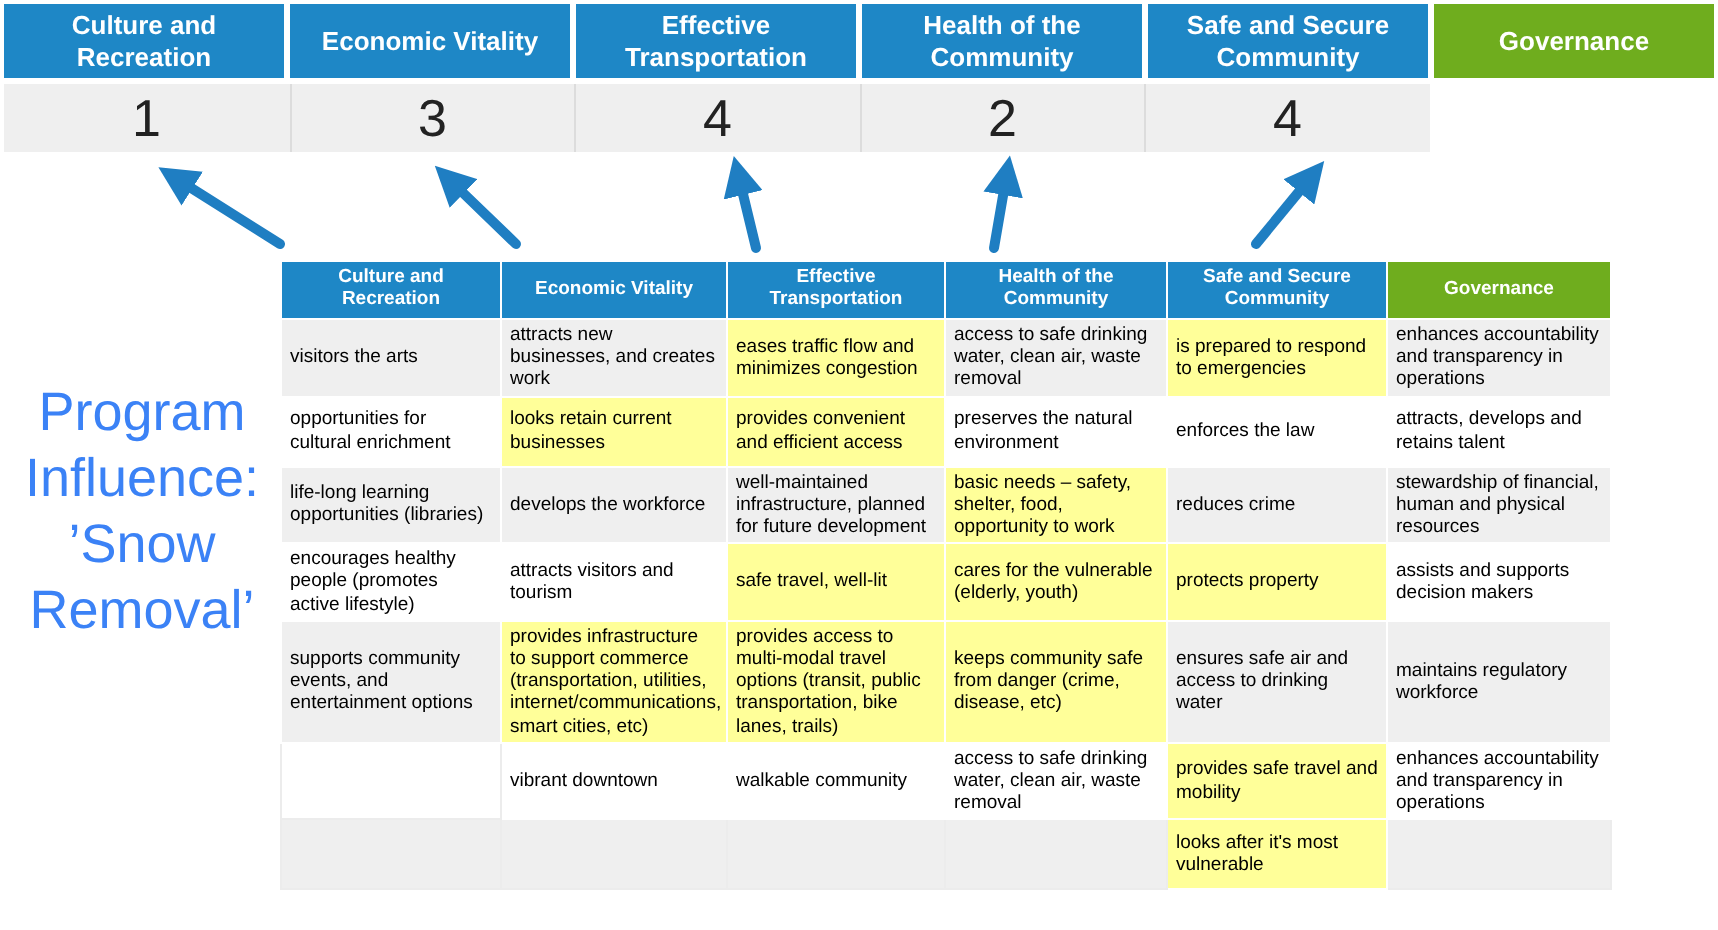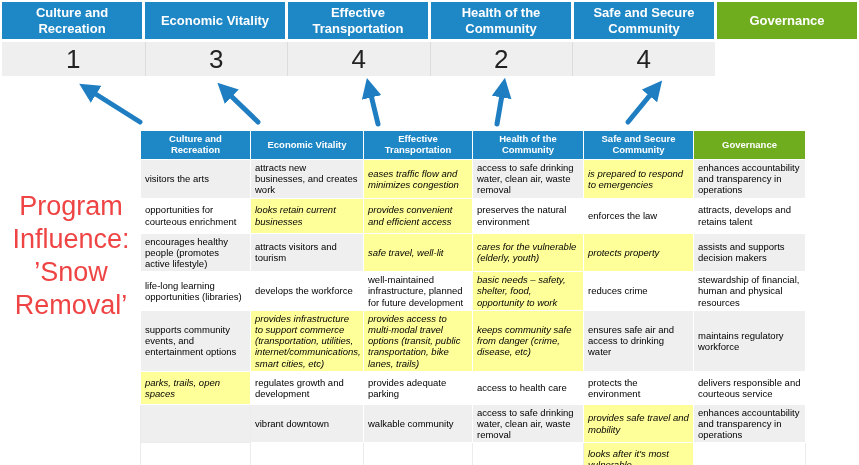--- a/index.html
+++ b/index.html
@@ -32,42 +32,42 @@
     border-left:1px solid #dcdcdc; box-sizing:border-box;
   }
   .score-cell:first-child { border-left:none; }
 
   
   .arrows-svg { position:absolute; top:76px; left:0; }
 
   
   .program-title {
     position:absolute; left:0; top:190px; width:142px;
-    text-align:center; font-size:27px; line-height:1.22; color:#ef4444;
+    text-align:center; font-size:27px; line-height:1.22; color:#3b82f6;
   }
 
   
   table.matrix {
     position:absolute; left:140px; top:130px; width:665px;
     border-collapse:collapse; table-layout:fixed;
   }
   .matrix th {
     background:#1E87C6; color:#fff; font-size:9.5px; font-weight:bold;
     text-align:center; vertical-align:middle; padding:2px 3px;
     border:1px solid #fff; height:24px; line-height:1.15;
   }
   .matrix th.green { background:#6FAD1E; }
   .matrix td {
     font-size:9.5px; line-height:1.18; color:#000; vertical-align:middle;
     padding:2px 4px; border:1px solid #ffffff; background:#ffffff;
     box-sizing:border-box; overflow:hidden;
   }
   .matrix td:empty { border:1px solid #ececec; }
   .matrix tbody tr:nth-child(odd) td { background:#EFEFEF; }
-  .matrix td.hl { background:#FFFF99 !important;font-style:italic; }
+  .matrix td.hl { background:#FFFF99 !important; }
   .matrix tbody tr:nth-child(1) td { height:31px; }
   .matrix tbody tr:nth-child(2) td { height:35px; }
   .matrix tbody tr:nth-child(3) td { height:37px; }
   .matrix tbody tr:nth-child(4) td { height:35px; }
   .matrix tbody tr:nth-child(5) td { height:57px;margin-top:48px; }
   .matrix tbody tr:nth-child(6) td { height:33px; }
   .matrix tbody tr:nth-child(7) td { height:35px; }
   .matrix tbody tr:nth-child(8) td { height:33px; }
 </style>
 </head>
@@ -129,58 +129,50 @@
   <tbody id="matrix-body">
       <tr>
         <td>visitors the arts</td>
         <td>attracts new businesses, and creates work</td>
         <td class="hl">eases traffic flow and minimizes congestion</td>
         <td>access to safe drinking water, clean air, waste removal</td>
         <td class="hl">is prepared to respond to emergencies</td>
         <td>enhances accountability and transparency in operations</td>
       </tr>
       <tr>
-        <td>opportunities for courteous enrichment</td>
+        <td>opportunities for cultural enrichment</td>
         <td class="hl">looks retain current businesses</td>
         <td class="hl">provides convenient and efficient access</td>
         <td>preserves the natural environment</td>
         <td>enforces the law</td>
         <td>attracts, develops and retains talent</td>
+      </tr>
+      <tr>
+        <td>life-long learning opportunities (libraries)</td>
+        <td>develops the workforce</td>
+        <td>well-maintained infrastructure, planned for future development</td>
+        <td class="hl">basic needs – safety, shelter, food, opportunity to work</td>
+        <td>reduces crime</td>
+        <td>stewardship of financial, human and physical resources</td>
       </tr>
       <tr>
         <td>encourages healthy people (promotes active lifestyle)</td>
         <td>attracts visitors and tourism</td>
         <td class="hl">safe travel, well-lit</td>
         <td class="hl">cares for the vulnerable (elderly, youth)</td>
         <td class="hl">protects property</td>
         <td>assists and supports decision makers</td>
       </tr>
       <tr>
-        <td>life-long learning opportunities (libraries)</td>
-        <td>develops the workforce</td>
-        <td>well-maintained infrastructure, planned for future development</td>
-        <td class="hl">basic needs – safety, shelter, food, opportunity to work</td>
-        <td>reduces crime</td>
-        <td>stewardship of financial, human and physical resources</td>
-      </tr>
-      <tr>
         <td>supports community events, and entertainment options</td>
         <td class="hl">provides infrastructure to support commerce (transportation, utilities, internet/communications, smart cities, etc)</td>
         <td class="hl">provides access to multi-modal travel options (transit, public transportation, bike lanes, trails)</td>
         <td class="hl">keeps community safe from danger (crime, disease, etc)</td>
         <td>ensures safe air and access to drinking water</td>
         <td>maintains regulatory workforce</td>
-      </tr>
-      <tr>
-        <td class="hl">parks, trails, open spaces</td>
-        <td>regulates growth and development</td>
-        <td>provides adequate parking</td>
-        <td>access to health care</td>
-        <td>protects the environment</td>
-        <td>delivers responsible and courteous service</td>
       </tr>
       <tr>
         <td></td>
         <td>vibrant downtown</td>
         <td>walkable community</td>
         <td>access to safe drinking water, clean air, waste removal</td>
         <td class="hl">provides safe travel and mobility</td>
         <td>enhances accountability and transparency in operations</td>
       </tr>
       <tr>

